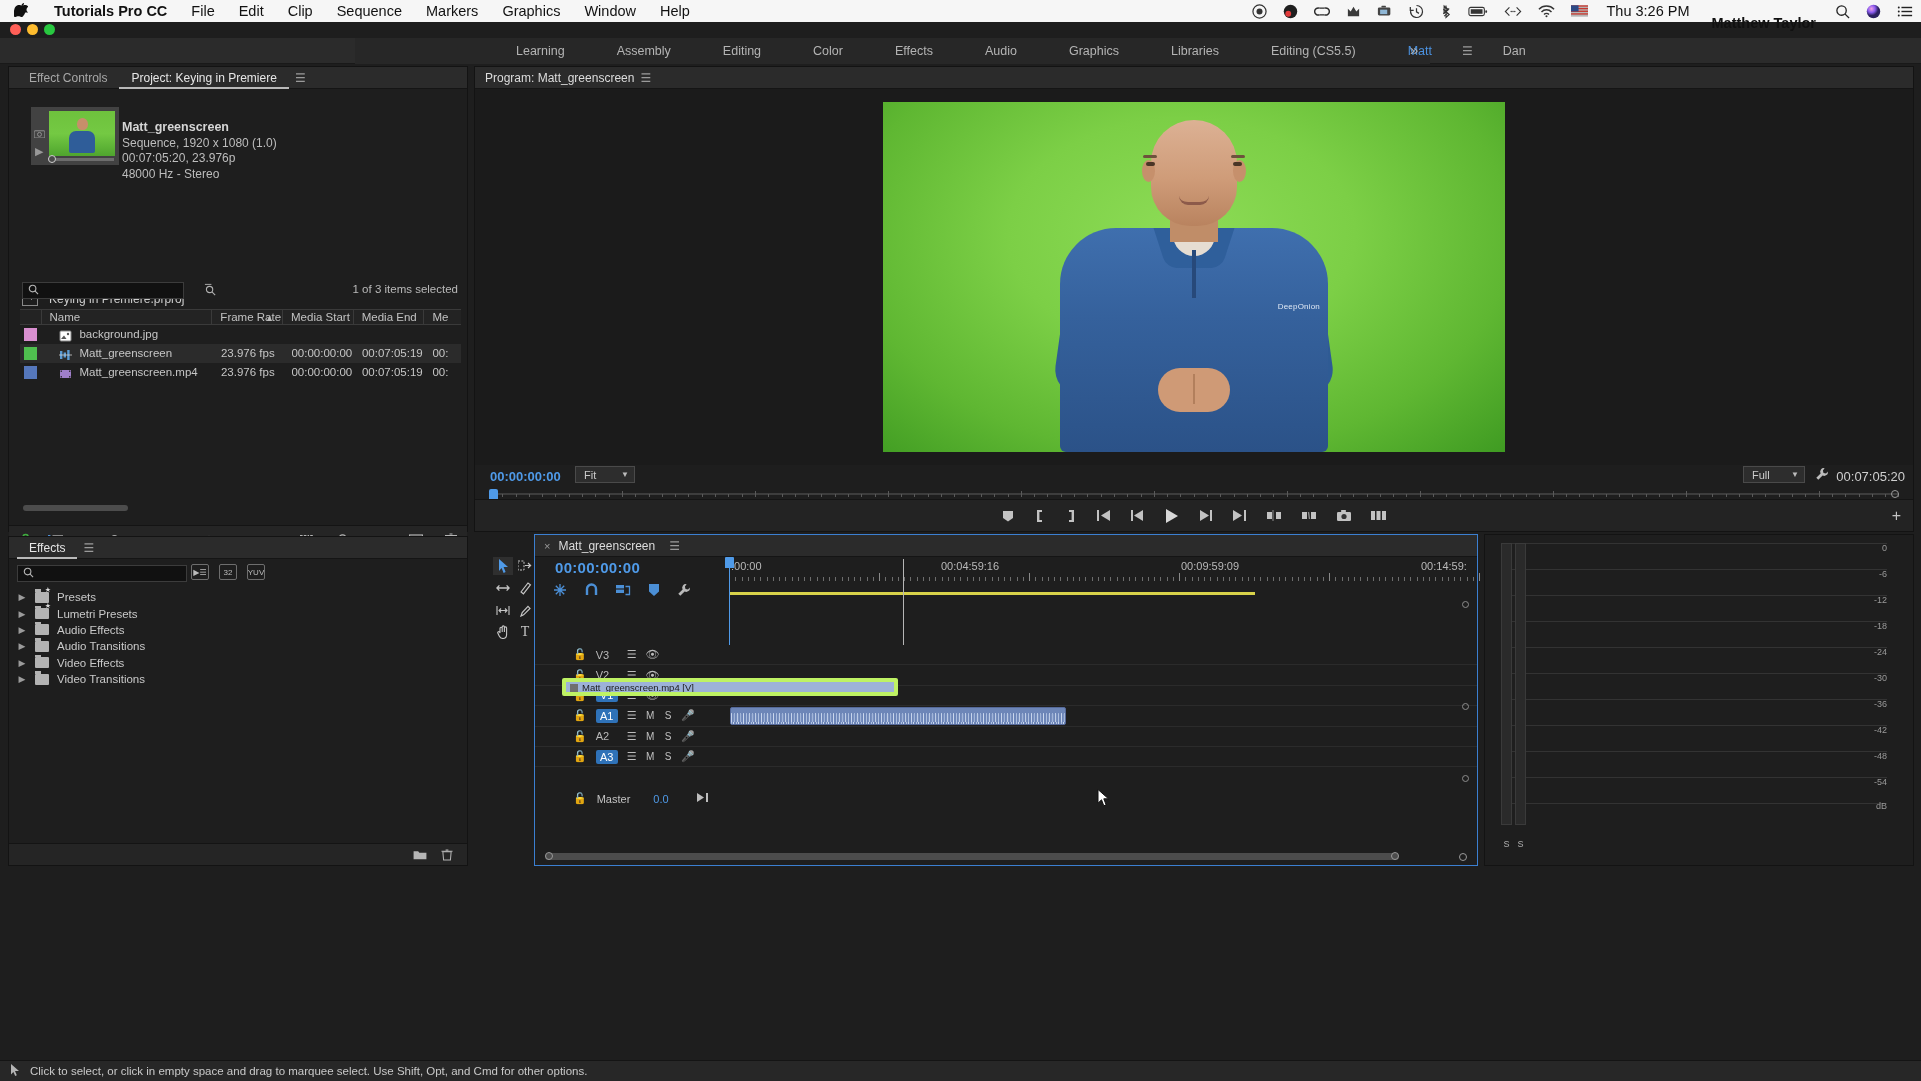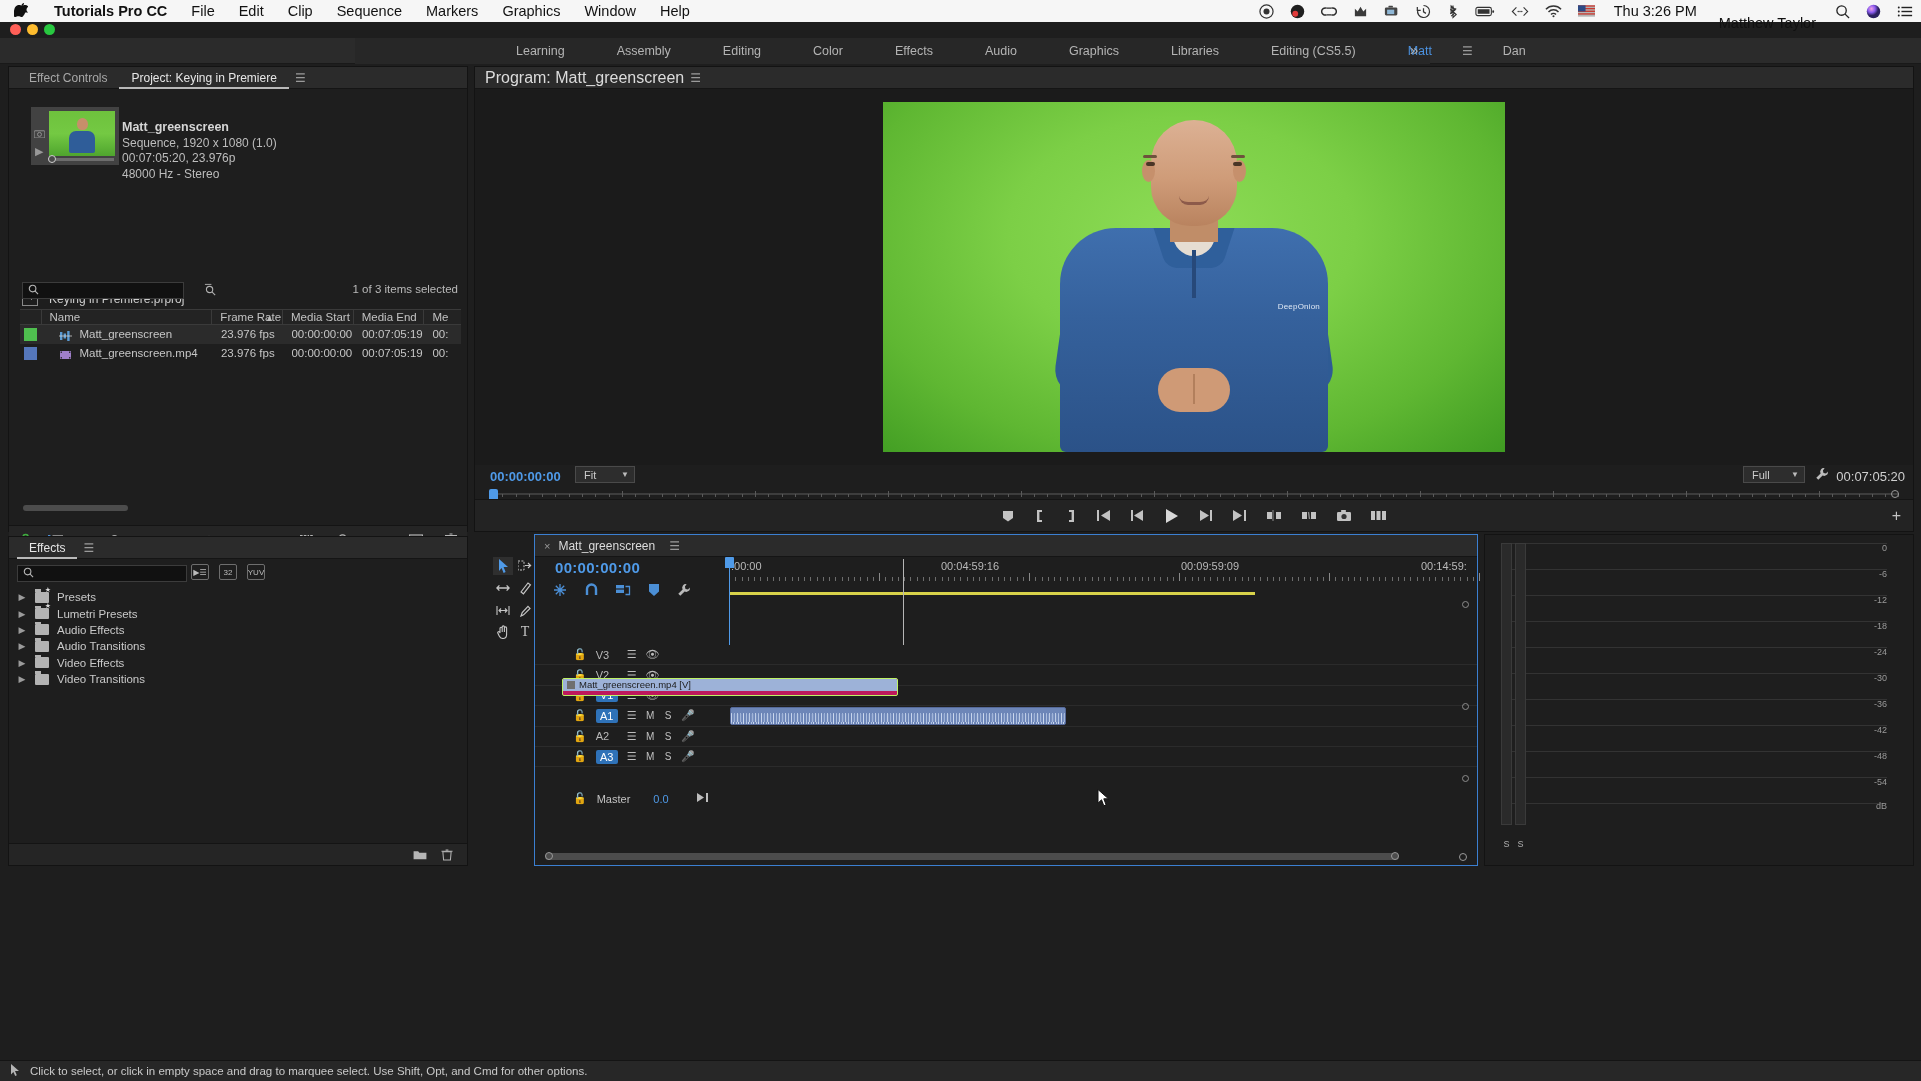--- a/index.html
+++ b/index.html
@@ -17,21 +17,21 @@
     background:#f6f6f6; color:#111;
     display:flex; align-items:center; font-size:14.5px;
   }
   .macbar .apple { padding:0 14px 0 14px; font-size:16px; line-height:0; }
   .macbar .mi { padding:0 12px; white-space:nowrap; }
   .macbar .mi.app-name { font-weight:bold; }
   .macbar .spacer { flex:1; }
   .macbar .ri { padding:0 8px; display:flex; align-items:center; }
   .macbar .ri svg { display:block; }
   .macbar .clock { padding:0 11px; white-space:nowrap; }
-  .macbar .user { padding:0 11px; font-weight:normal; white-space:nowrap;margin-top:24px; }
+  .macbar .user { padding:0 11px; font-weight:bold; white-space:nowrap;margin-top:24px; }
 
   
   .titlebar {
     position:absolute; left:0; top:22px; width:1921px; height:16px;
     background:#323232; border-bottom:1px solid #1b1b1b;
     display:flex; align-items:center; justify-content:center;
   }
   .titlebar .path { font-size:11.5px; color:#bdbdbd; }
   .lights { position:absolute; left:10px; top:24px; display:flex; gap:6px; z-index:5;}
   .lights i { width:11px; height:11px; border-radius:50%; display:block;}
@@ -153,21 +153,21 @@
   .fx-caret { color:#9b9b9b; font-size:9px; width:10px; text-align:center;}
   .fx-folder { width:14px; height:11px; background:#b3b3b3; border-radius:1px; position:relative;}
   .fx-folder:after{content:""; position:absolute; left:0; top:-2.5px; width:6px; height:2.5px; background:#b3b3b3;}
   .fx-folder.star:before{content:"★"; position:absolute; right:-2px; top:-6px; font-size:7px; color:#dcdcdc;}
   .fx-footer { position:absolute; left:0; right:0; bottom:0; height:22px; background:#252525;
                border-top:1px solid #141414; display:flex; align-items:center; justify-content:flex-end; gap:14px; padding-right:14px;}
 
   
   #program-panel { left:474px; top:66px; width:1440px; height:466px; }
   .pm-tabs { height:22px; background:#2b2b2b; display:flex; align-items:center; padding-left:10px; border-bottom:1px solid #151515;}
-  .pm-title { font-size:16px; color:#dcdcdc; }
+  .pm-title { font-size:12px; color:#dcdcdc; }
   .pm-stage { position:absolute; left:0; top:22px; right:0; bottom:66px; background:#1b1b1b; }
   .video {
     position:absolute; left:50%; top:50%; transform:translate(-50%,-50%);
     width:622px; height:350px;
     background:radial-gradient(ellipse at 48% 38%, #8ddc56 0%, #7ccf46 38%, #5fb732 72%, #3f9b22 100%);
     overflow:hidden;
   }
   .man { position:absolute; left:50%; bottom:0; transform:translateX(-50%); width:340px; height:352px;}
   .m-head {
     position:absolute; left:50%; transform:translateX(-50%); top:20px;
@@ -256,21 +256,21 @@
   .trackheads { position:absolute; left:0; top:110px; width:194px; }
   .th-row { height:20.4px; display:flex; align-items:center; padding-left:38px; gap:9px; border-bottom:1px solid #2b2b2b; }
   .th-lock { color:#9a9a9a; font-size:11px; }
   .th-lbl { width:22px; font-size:11px; color:#b9b9b9; }
   .th-lbl.on { background:#2f72b8; color:#fff; text-align:center; border-radius:2px; height:14px; line-height:14px;}
   .th-ic { color:#bcbcbc; font-size:11px; }
   .th-ms { font-size:10px; color:#c0c0c0; width:9px; text-align:center;}
   .tl-tracks { position:absolute; left:194px; right:0; top:110px; bottom:22px; background:#1e1e1e; }
   .track-lane { position:absolute; left:0; right:0; border-bottom:1px solid #2b2b2b; }
   .clip { position:absolute; border-radius:2px; overflow:hidden; }
-  .clip.video { background:#be185d; border:1px solid #bef264;}
+  .clip.video { background:#be185d; border:4px solid #bef264;}
   .clip .chdr { height:12px; background:#9db2d8; display:flex; align-items:center; gap:4px; padding-left:4px;}
   .clip .cname { font-size:9.5px; color:#202020; white-space:nowrap;}
   .clip .cfx { width:8px; height:8px; background:#6f6f6f; }
   .clip.audio { background:#6d86b8; border:1px solid #55699a; }
   .clip.audio .wave { position:absolute; left:0; right:0; top:6px; height:10px;
     background:repeating-linear-gradient(90deg,#b9c9e6 0 1px, #6d86b8 1px 2px, #d4e0f2 2px 3px, #6d86b8 3px 5px);
     opacity:.9;}
   .clip.audio .wave2 { position:absolute; left:0; right:0; bottom:2px; height:9px;
     background:repeating-linear-gradient(90deg,#cbd8ee 0 1px, #6d86b8 1px 3px, #aabddf 3px 4px, #6d86b8 4px 6px);
     opacity:.85;}
@@ -528,20 +528,39 @@
         <div class="th c2">
           <span>Frame Rate</span>
           <span class="caret">▲</span>
         </div>
         <div class="th c3">Media Start</div>
         <div class="th c4">Media End</div>
         <div class="th c5">Me</div>
       </div>
 
       <div class="rows">
+        <div class="row">
+          <div class="cc c0">
+              <span class="swatch" style="background:#d98fd0"></span>
+            </div>
+          <div class="cc c1">
+            <span class="kind-ico">
+              <svg width="13" height="12" viewBox="0 0 13 12">
+                  <rect x="1" y="1" width="11" height="10" rx="1" fill="#fff" stroke="#888"></rect>
+                  <path d="M2 9l3-3.5L7.5 9" fill="#555"></path>
+                  <circle cx="9" cy="4" r="1.2" fill="#555"></circle>
+                </svg>
+            </span>
+            <span>background.jpg</span>
+          </div>
+          <div class="cc c2"></div>
+          <div class="cc c3"></div>
+          <div class="cc c4"></div>
+          <div class="cc c5"></div>
+        </div>
 
         <div class="row selected">
           <div class="cc c0">
               <span class="swatch" style="background:#4fbf4f"></span>
             </div>
           <div class="cc c1">
             <span class="kind-ico">
               <svg width="13" height="12" viewBox="0 0 13 12">
                   <g fill="#5a9bd4">
                     <rect x="1" y="2" width="2.4" height="8"></rect>

